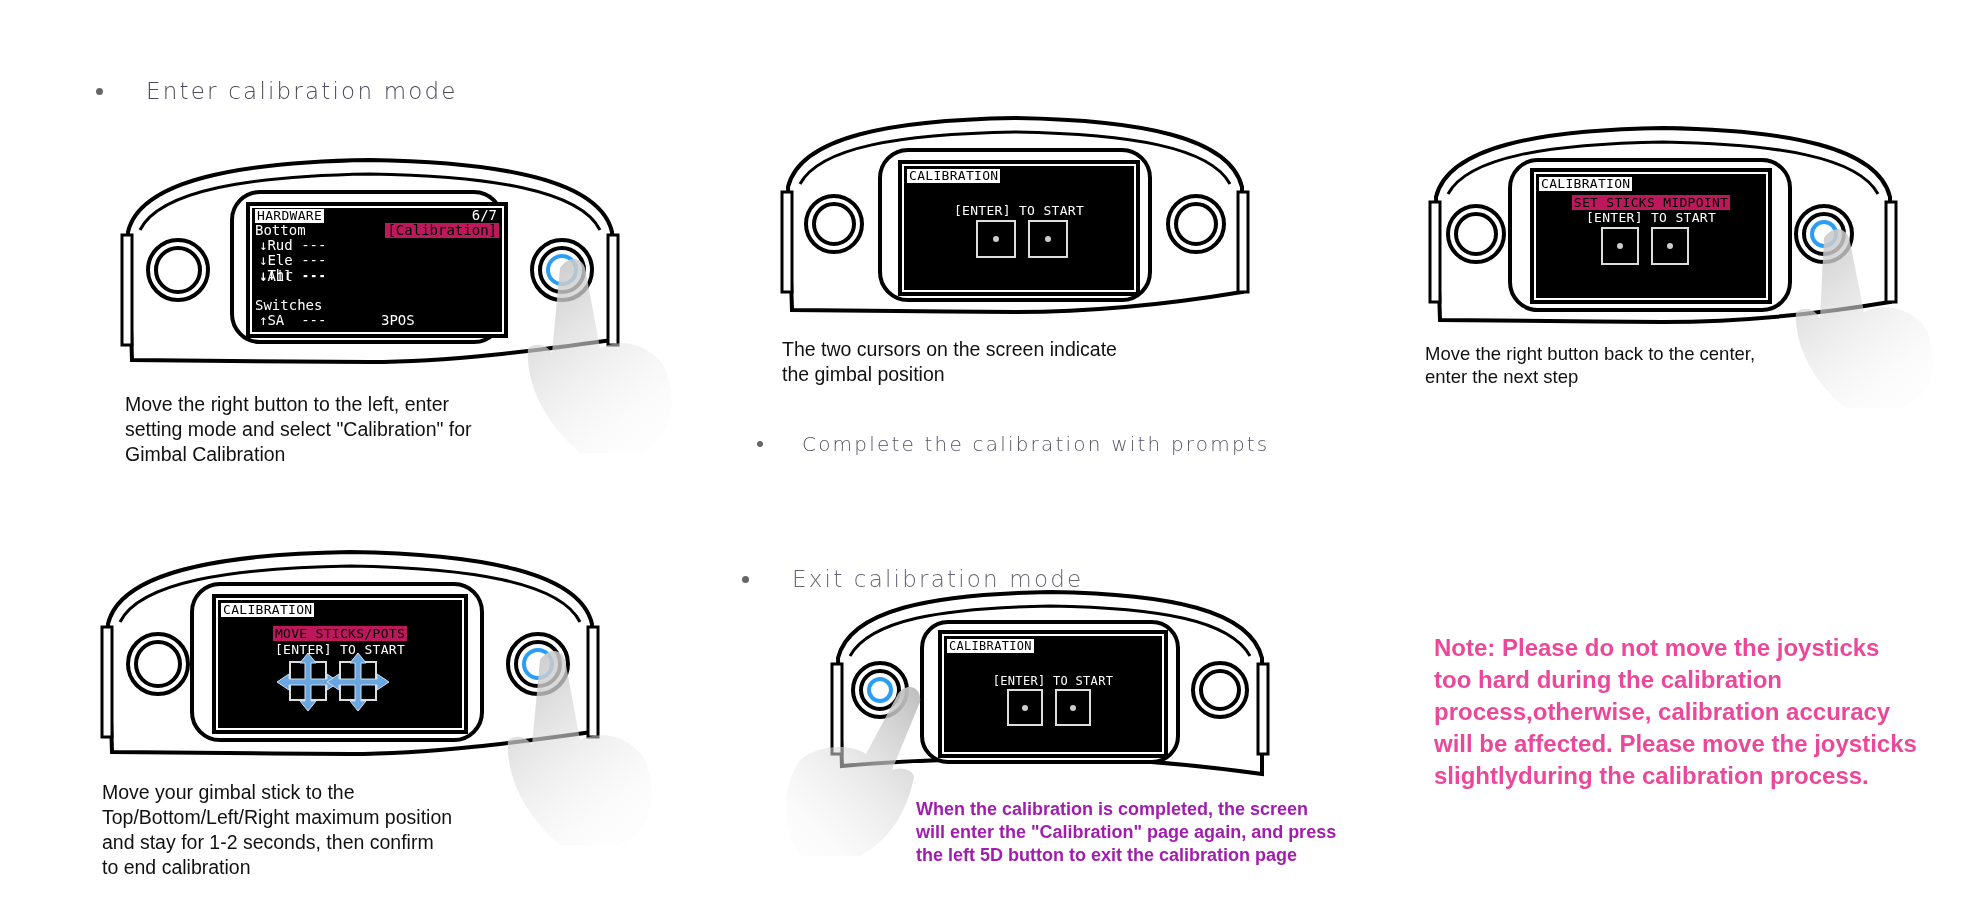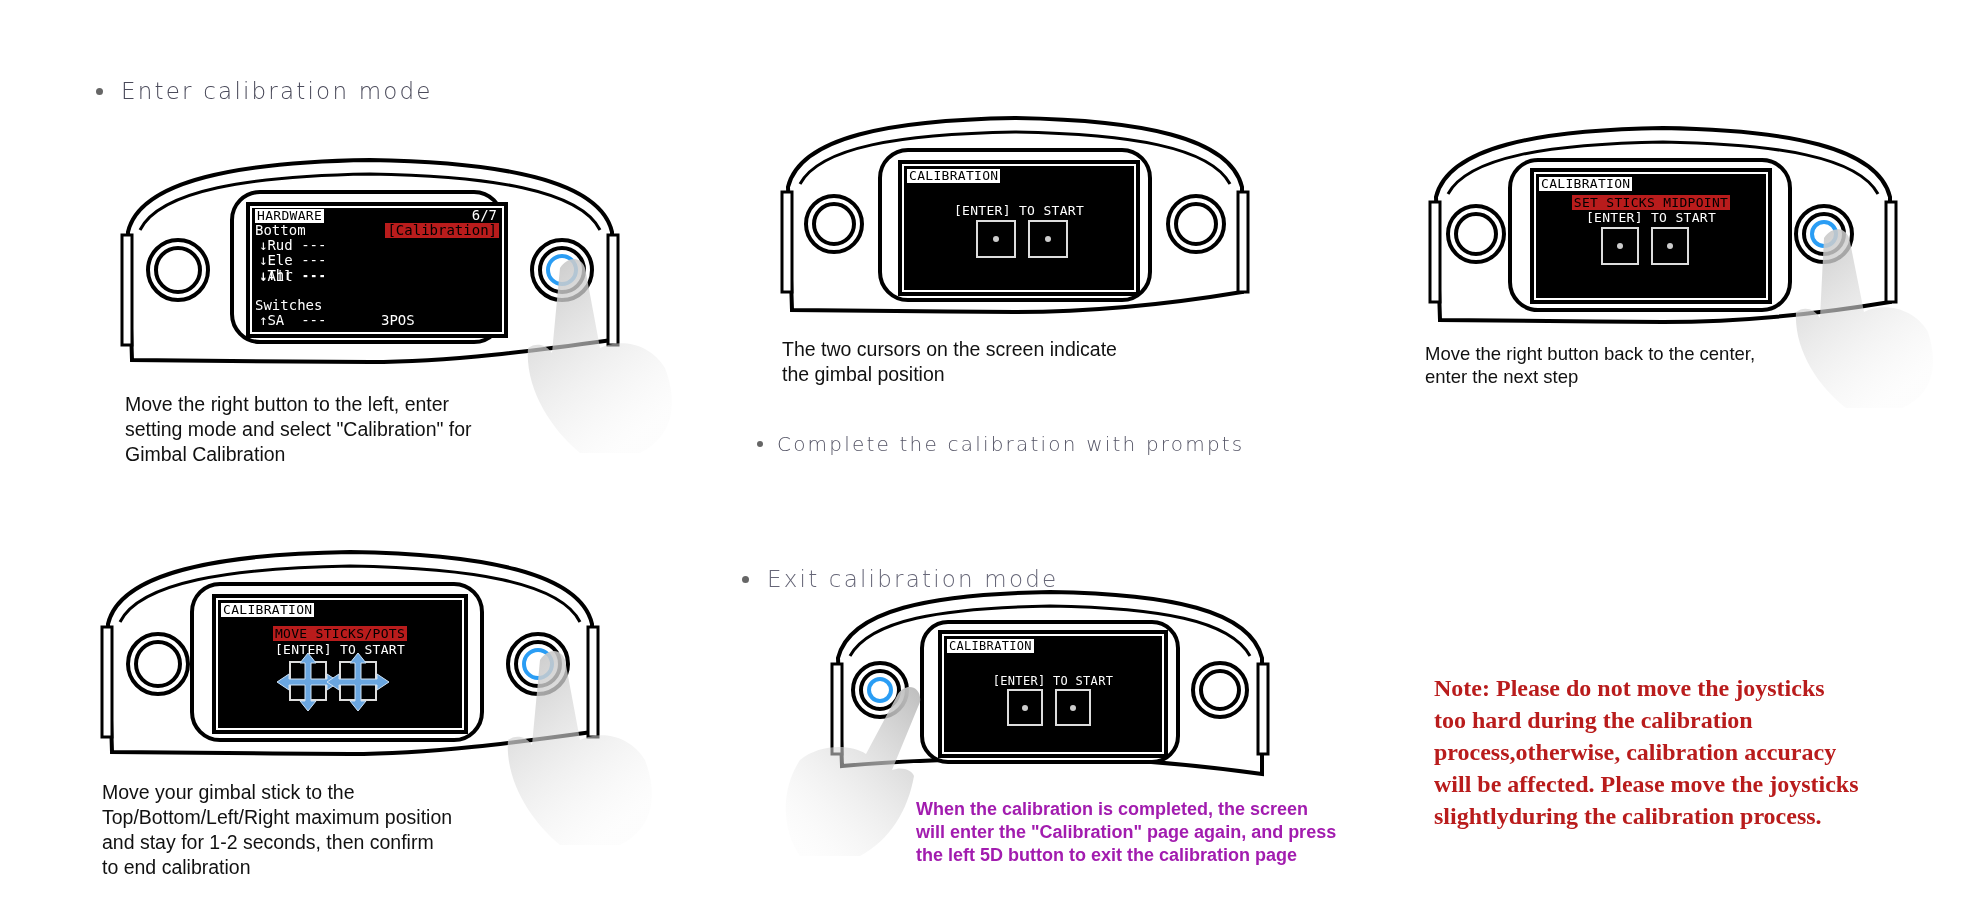--- a/index.html
+++ b/index.html
@@ -1,43 +1,43 @@
 <!DOCTYPE html>
 <html><head>
 <meta charset="utf-8">
 <style>
   html, body { margin: 0; padding: 0; background: #ffffff; }
   body { width: 1980px; height: 921px; position: relative; overflow: hidden;
          font-family: "DejaVu Sans", "Liberation Sans", sans-serif; }
   .abs { position: absolute; }
 
   .section-head { position: absolute; display: flex; align-items: center;
-                  color: #4a4a5a; letter-spacing: 2.2px; font-weight: 300; }
+                  color: #4a4a5a; letter-spacing: 2.2px; font-weight: 300; gap: 25px; }
   .section-head .dot { width: 7px; height: 7px; border-radius: 50%; background: #666; margin-right: 18px; }
   .section-head.s1 { font-size: 23px; }
   .section-head.s2 { font-size: 20px; color: #555566; }
   .section-head.s3 { font-size: 23px; color: #666677; }
 
   .caption { position: absolute; color: #111; font-size: 19.5px; line-height: 25px;
              font-family: "Liberation Sans", "DejaVu Sans", sans-serif; white-space: pre-line; }
   .caption.small { font-size: 18.5px; line-height: 23px; }
   .caption.bold { font-weight: bold; font-size: 18px; line-height: 23px; color: #a21caf; }
 
-  .note { position: absolute; color: #b91c1c; font-weight: bold; font-size: 24px; line-height: 32px;
-          font-family: Liberation Serif, serif; white-space: pre-line; margin-top: 40px; }
+  .note { position: absolute; color: #ec4899; font-weight: bold; font-size: 24px; line-height: 32px;
+          font-family: Liberation Sans, sans-serif; white-space: pre-line; }
 
   .device { position: absolute; }
   .device svg { position: absolute; left: 0; top: 0; overflow: visible; }
 
   .screen { position: absolute; background: #000; color: #fff;
             font-family: "DejaVu Sans Mono", "Liberation Mono", monospace; overflow: hidden; }
   .scr-title { position: absolute; background: #fff; color: #000; font-size: 13px; line-height: 14px;
                padding: 0 2px; letter-spacing: 0.3px; }
   .scr-line { position: absolute; font-size: 13px; line-height: 14px; white-space: nowrap; letter-spacing: 0.3px; }
-  .scr-hl { background: #b91c1c; color: #000; padding: 0 2px; }
+  .scr-hl { background: #be185d; color: #000; padding: 0 2px; }
   .cursor-box { position: absolute; border: 2px solid #ddd; box-sizing: border-box; }
   .cursor-box::after { content: ""; position: absolute; width: 6px; height: 6px; border-radius: 50%;
                        background: #ccc; left: 50%; top: 50%; transform: translate(-50%,-50%); }
   .hw-row { position: absolute; font-size: 14px; line-height: 15px; white-space: nowrap; }
 
   .finger { position: absolute; }
 </style>
 </head>
 <body>
 

